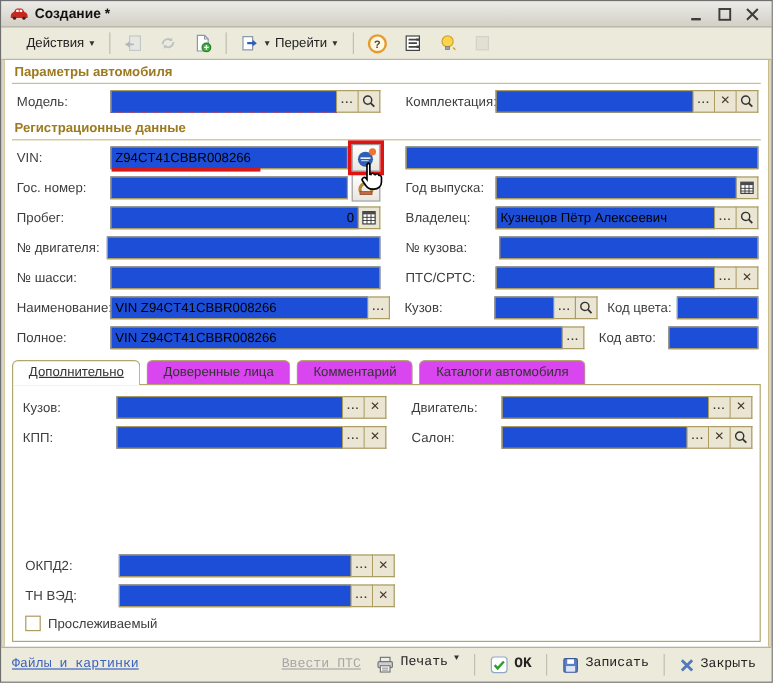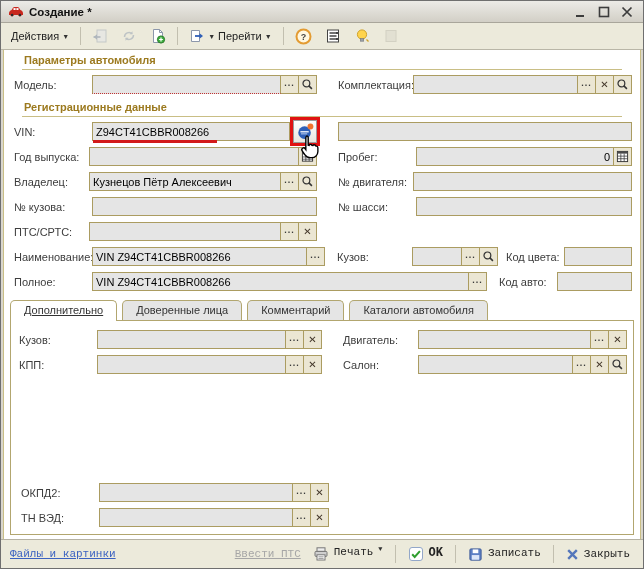--- a/index.html
+++ b/index.html
@@ -9,59 +9,59 @@
             display:flex; flex-direction:column; position:relative; overflow:hidden; }
 
   
   .titlebar { height:22px; flex:none; display:flex; align-items:center; gap:5px;
               padding:0 7px; background:linear-gradient(#ecebe7,#d2cfc6); border-bottom:1px solid #a9a69b; }
   .title-text { font-weight:bold; font-size:11.5px; color:#111; flex:1; }
   .win-btn { width:18px; height:16px; display:flex; align-items:center; justify-content:center; cursor:pointer; }
 
   
   .toolbar { height:27px; flex:none; display:flex; align-items:center; gap:3px;
-             padding:0 5px; background:#eceadb; border-bottom:1px solid #b9b6a7; }
+             padding:0 16px; background:#eceadb; border-bottom:1px solid #b9b6a7; }
   .tb-btn { display:flex; align-items:center; gap:3px; padding:2px 4px; border:1px solid transparent;
             border-radius:2px; cursor:pointer; color:#222; }
   .tb-sep { width:1px; height:18px; background:#c2bfaf; margin:0 3px; flex:none; }
   .caret { font-size:7px; color:#333; line-height:1; }
   .dim { opacity:.45; filter:grayscale(.4); }
 
   
   .content { flex:1; margin:0 2px; background:#fff; border-left:1px solid #c9be85;
              border-right:1px solid #c9be85; display:flex; flex-direction:column; overflow:hidden; }
-  .sechdr { flex:none; margin:3px 18px 2px; padding:1px 2px; font-weight:bold; color:#9c7a1f;
+  .sechdr { flex:none; margin:3px 6px 2px; padding:1px 2px; font-weight:bold; color:#9c7a1f;
             border-bottom:1px solid #c9be85; height:17px; }
   .two-col { flex:none; display:grid; grid-template-columns:303px 1fr; column-gap:21px; padding:0 8px 0 10px; }
   .frow { display:flex; align-items:center; height:25px; }
   .lbl { width:78px; flex:none; color:#3d3d3d; }
   .lblr { width:75px; flex:none; color:#3d3d3d; }
   .grp { flex:1; display:flex; align-items:stretch; height:19px; position:relative; min-width:0; }
-  .inp { flex:1; min-width:0; height:19px; border:1px solid #ab9c61; background:#e5e5e5; color:#000;
+  .inp { flex:1; min-width:0; height:19px; border:1px solid #ab9c61; background:#1d4ed8; color:#000;
          font:11px "Liberation Sans","DejaVu Sans",sans-serif; padding:0 3px; outline:none; }
   .inp.num { text-align:right; }
   .fbtn { width:18px; flex:none; border:1px solid #ab9c61; border-left:none; background:#ebe6d3;
           display:flex; align-items:center; justify-content:center; font-size:10px; color:#3a3a3a;
           cursor:pointer; line-height:1; padding:0; }
   .fbtn.dots { font-weight:bold; letter-spacing:1px; font-size:9px; padding-bottom:3px; }
   .fbtn.x { color:#43372a; font-weight:bold; }
 
   
   .sq-btn { width:24px; height:23px; flex:none; margin-left:3px; border:1px solid #9b9b9b;
             background:linear-gradient(#fefefe,#e9e6de); display:flex; align-items:center;
             justify-content:center; position:relative; cursor:pointer; }
   .red-annot { position:absolute; left:-4px; top:-4px; right:-4px; bottom:-4px;
                border:3px solid #e01212; pointer-events:none; z-index:4; }
   .vin-underline { position:absolute; left:1px; bottom:-2px; width:124px; height:3px;
                    background:#d21a1a; z-index:3; pointer-events:none; }
   .hand-cursor { position:absolute; left:2px; top:13px; z-index:6; pointer-events:none; }
 
   
   .tabs { flex:none; display:flex; gap:5px; align-items:flex-end; margin:6px 6px 0; }
-  .tab { height:20px; padding:3px 13px 0; background:#e5e5e5; border:1px solid #b2a66f; border-bottom:none;
+  .tab { height:20px; padding:3px 13px 0; background:#d946ef; border:1px solid #b2a66f; border-bottom:none;
          border-radius:5px 5px 0 0; color:#333; cursor:pointer; white-space:nowrap; }
   .tab.active { background:#fff; height:21px; margin-bottom:-1px; z-index:2; position:relative;
                 text-decoration:underline; }
   .panel { flex:1; margin:0 6px 4px; border:1px solid #b2a66f; background:#fff;
            display:flex; flex-direction:column; padding-top:6px; overflow:hidden; }
   .panel .two-col { padding:0 6px 0 8px; }
   .panel-bottom { margin-top:auto; padding:0 0 4px; }
   .half-row { display:flex; align-items:center; height:25px; padding-left:10px; width:318px; }
   .chk-row { display:flex; align-items:center; height:21px; padding-left:10px; gap:6px; }
   .chk { width:13px; height:13px; border:1px solid #ab9c61; background:#fff; flex:none; cursor:pointer; }
@@ -238,20 +238,32 @@
           </span>
         </span>
       </div>
       <div class="frow">
         <span class="grp">
             <input class="inp" value="" style="">
           </span>
       </div>
 
       <div class="frow">
+        <span class="lbl">Гос. номер:</span>
+        <span class="grp">
+            <input class="inp" value="" style="">
+          </span>
+        <span class="sq-btn">
+          <svg width="18" height="18" viewBox="0 0 18 18">
+            <path d="M4.5 12a5 5 0 1 1 9 0" fill="none" stroke="#b98a3a" stroke-width="2.6"></path>
+            <rect x="4" y="11.6" width="10" height="2.6" fill="#c46a3f" stroke="#8e4a2a" stroke-width=".6"></rect>
+          </svg>
+        </span>
+      </div>
+      <div class="frow">
         <span class="lblr">Год выпуска:</span>
         <span class="grp">
           <input class="inp" value="" style="">
           <span class="fbtn">
             <svg width="13" height="13" viewBox="0 0 14 14">
               <rect x="1.5" y="2" width="11" height="10" fill="#fff" stroke="#333"></rect>
               <rect x="1.5" y="2" width="11" height="2.6" fill="#4a4a4a"></rect>
               <path d="M1.5 7.5h11M5.2 4.6v7.4M8.8 4.6v7.4M1.5 9.9h11" stroke="#333" stroke-width=".8"></path>
             </svg>
           </span>
@@ -408,20 +420,24 @@
             <span class="fbtn x">✕</span>
           </span>
         </div>
         <div class="half-row">
           <span class="lbl">ТН ВЭД:</span>
           <span class="grp">
             <input class="inp" value="" style="">
             <span class="fbtn dots">...</span>
             <span class="fbtn x">✕</span>
           </span>
+        </div>
+        <div class="chk-row">
+          <span class="chk"></span>
+          <span>Прослеживаемый</span>
         </div>
       </div>
     </div>
   </div>
 
   <div class="btmbar">
     <span class="link">Файлы и картинки</span>
     <span class="bb-right">
       <span class="link disabled">Ввести ПТС</span>
       <span class="bb-btn">

